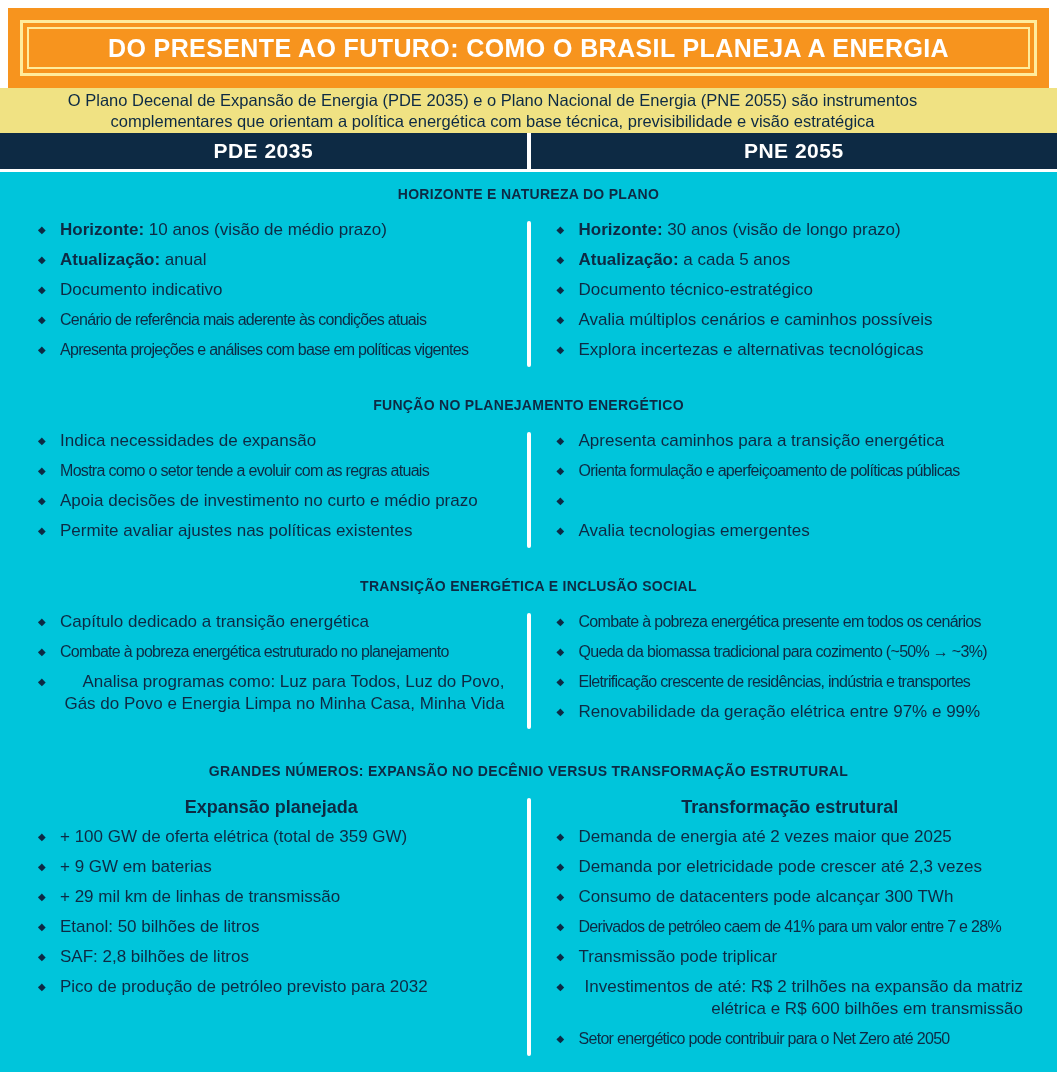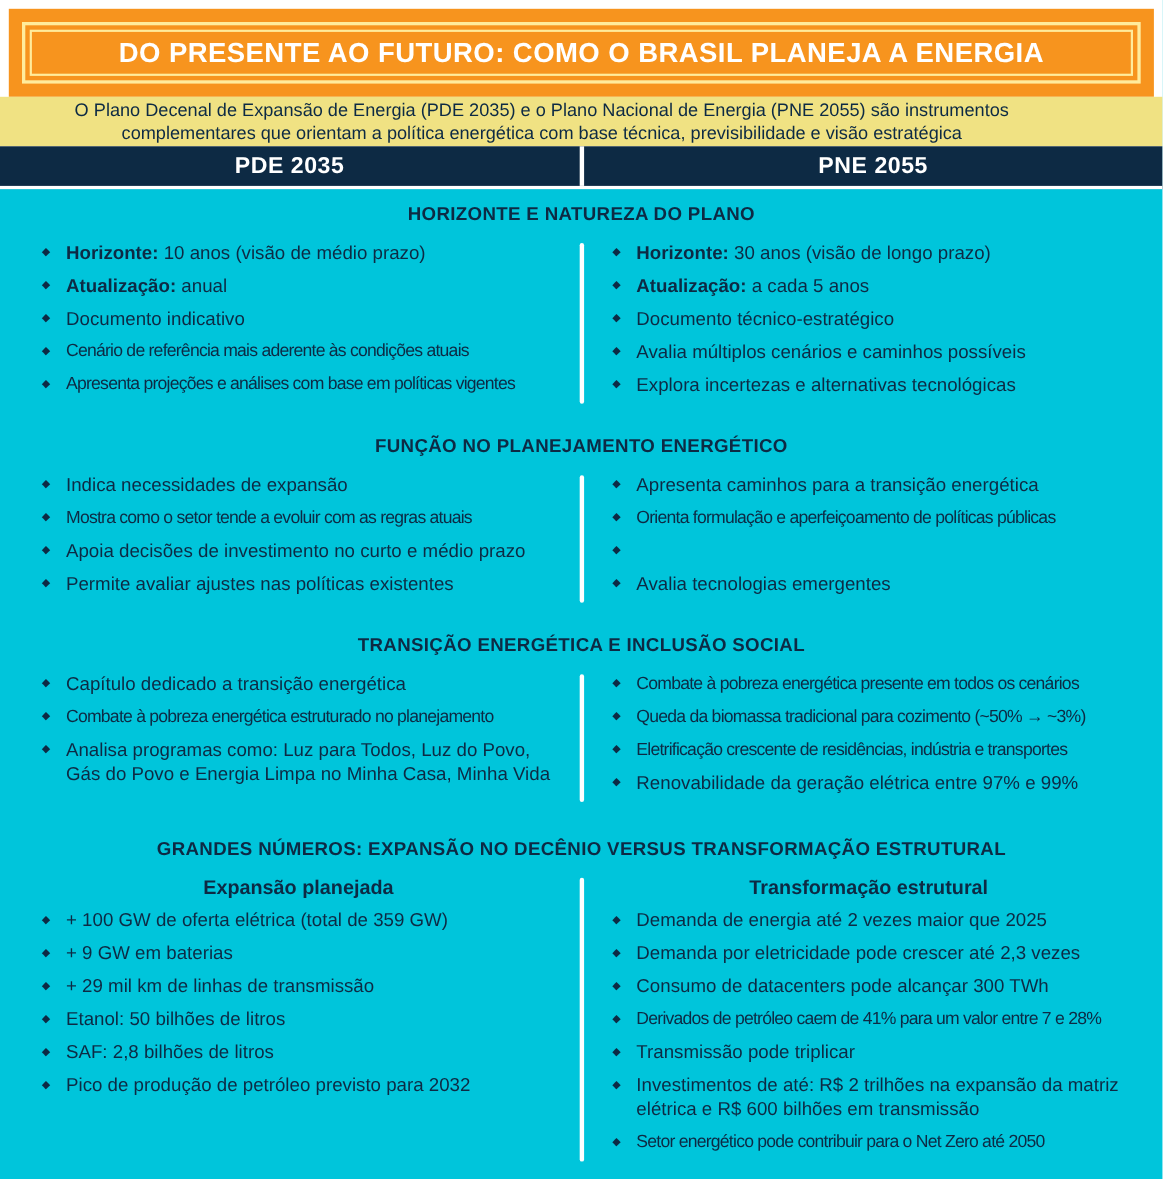--- a/index.html
+++ b/index.html
@@ -24,31 +24,31 @@
   .colheads{background:var(--navy);height:39px;display:flex;border-bottom:3px solid var(--white);}
   .colheads .ch{flex:1;display:flex;align-items:center;justify-content:center;color:var(--white);
     font-size:21px;font-weight:bold;letter-spacing:.5px;}
   .colheads .hd-div{width:4px;background:var(--white);}
 
   
   .body{background:var(--cyan);height:925px;padding-top:12px;color:var(--navy);}
   .section{margin:0;}
   .section + .section{margin-top:26px;}
   .section.big{margin-top:30px;}
-  .sec-title{color:var(--navy);font-size:17px;font-weight:bold;letter-spacing:.3px;text-align:center;line-height:21px;}
+  .sec-title{color:var(--navy);font-size:14px;font-weight:bold;letter-spacing:.3px;text-align:center;line-height:21px;}
   .cols{display:flex;align-items:stretch;margin-top:14px;padding:0 20px;}
   .col{flex:1;min-width:0;}
   .col.left{padding:0 22px 0 18px;}
   .col.right{padding:0 14px 0 26px;}
   .vdivider{width:4px;background:var(--white);flex:0 0 4px;border-radius:2px;margin:2px 0;}
   .subtitle{font-size:18px;font-weight:bold;text-align:center;line-height:22px;margin-bottom:8px;}
   ul.blist{list-style:none;}
   li.bi{display:flex;margin-bottom:8px;}
   .dia{flex:0 0 22px;font-size:10px;line-height:22px;padding-top:0;color:var(--navy);}
-  .bi-text{font-size:17px;line-height:22px;font-weight:500;}
+  .bi-text{font-size:17px;line-height:22px;font-weight:500;text-align:right;}
   .bi-text b{font-weight:bold;}
   .bi-text.tight{white-space:nowrap;letter-spacing:-.7px;font-size:16px;}
 </style>
 </head>
 <body>
 
 <div class="page">
 
   <div class="banner">
     <div class="banner-b1">

